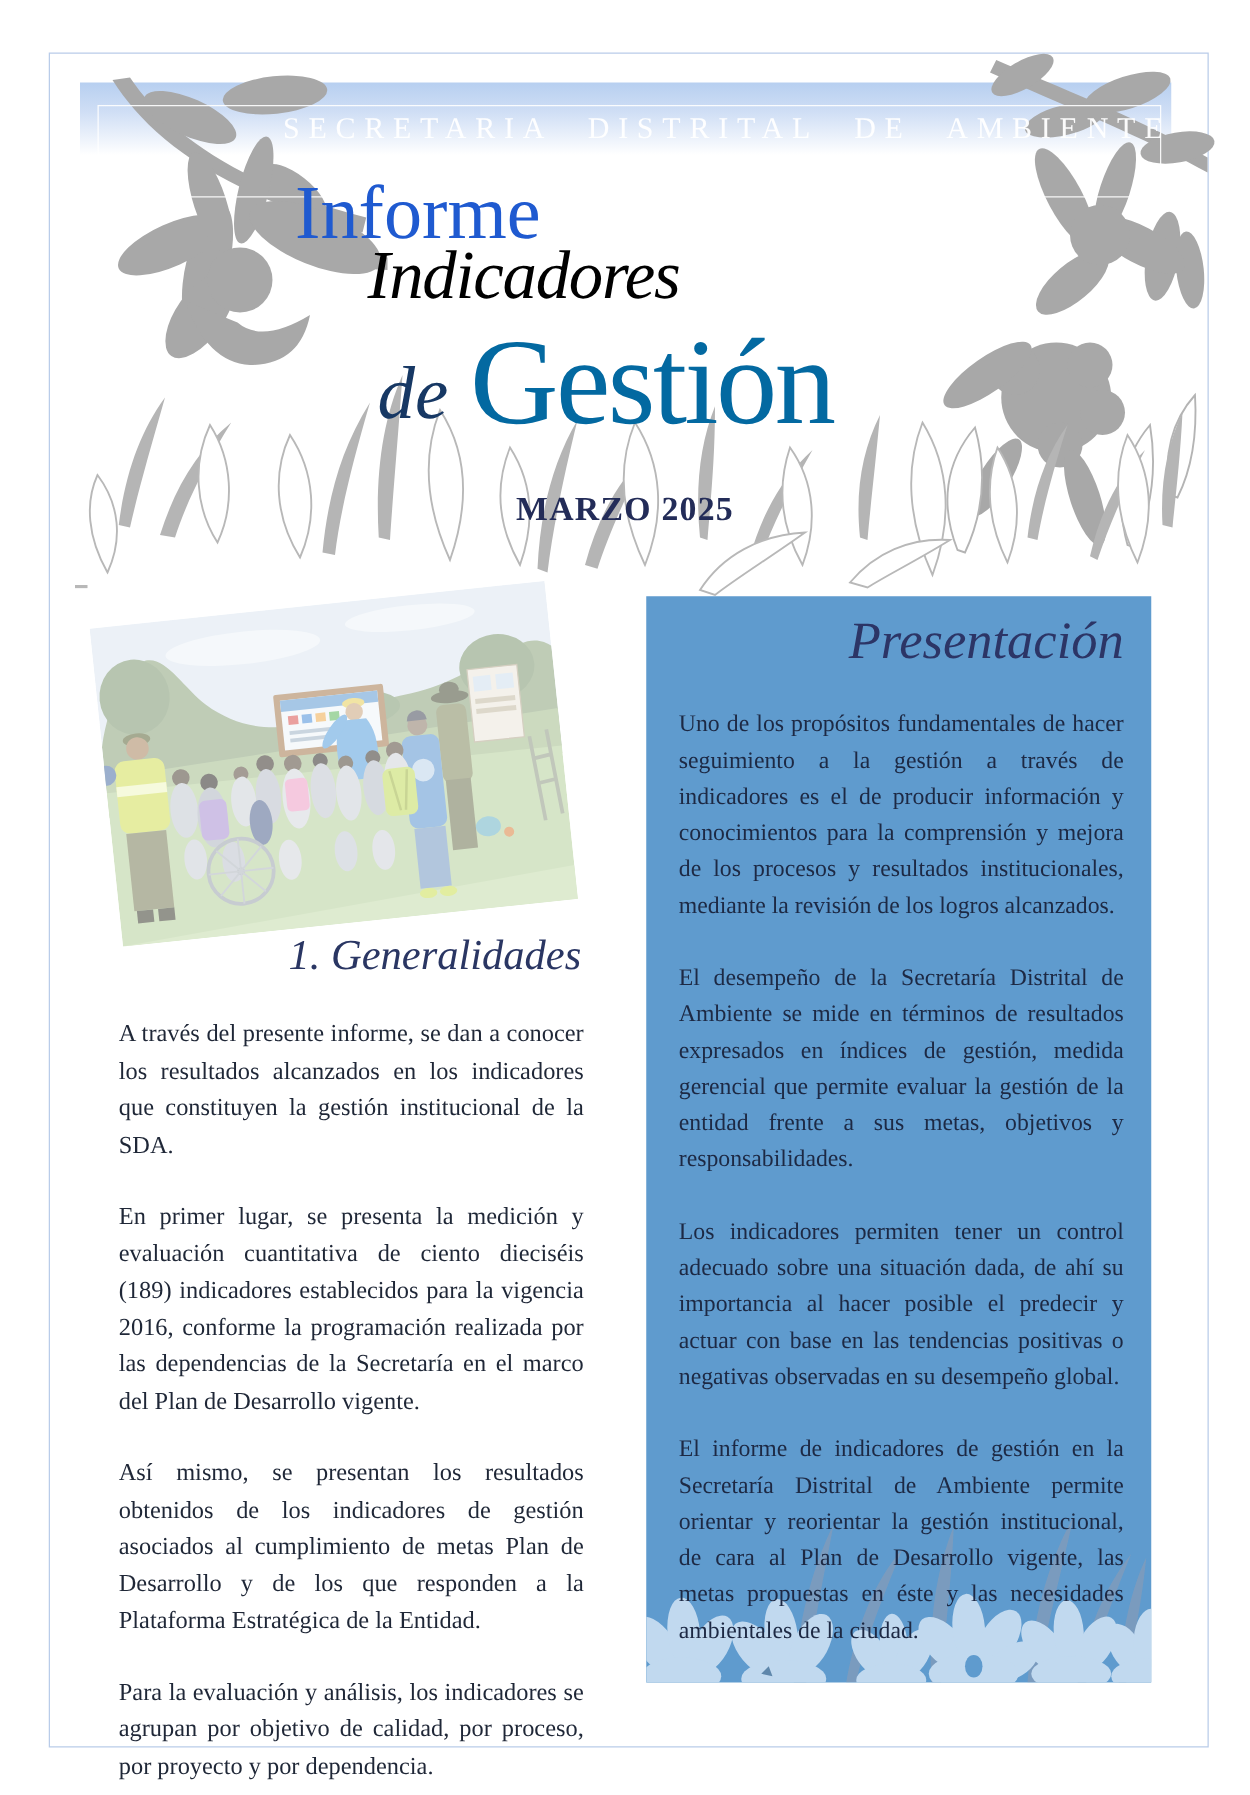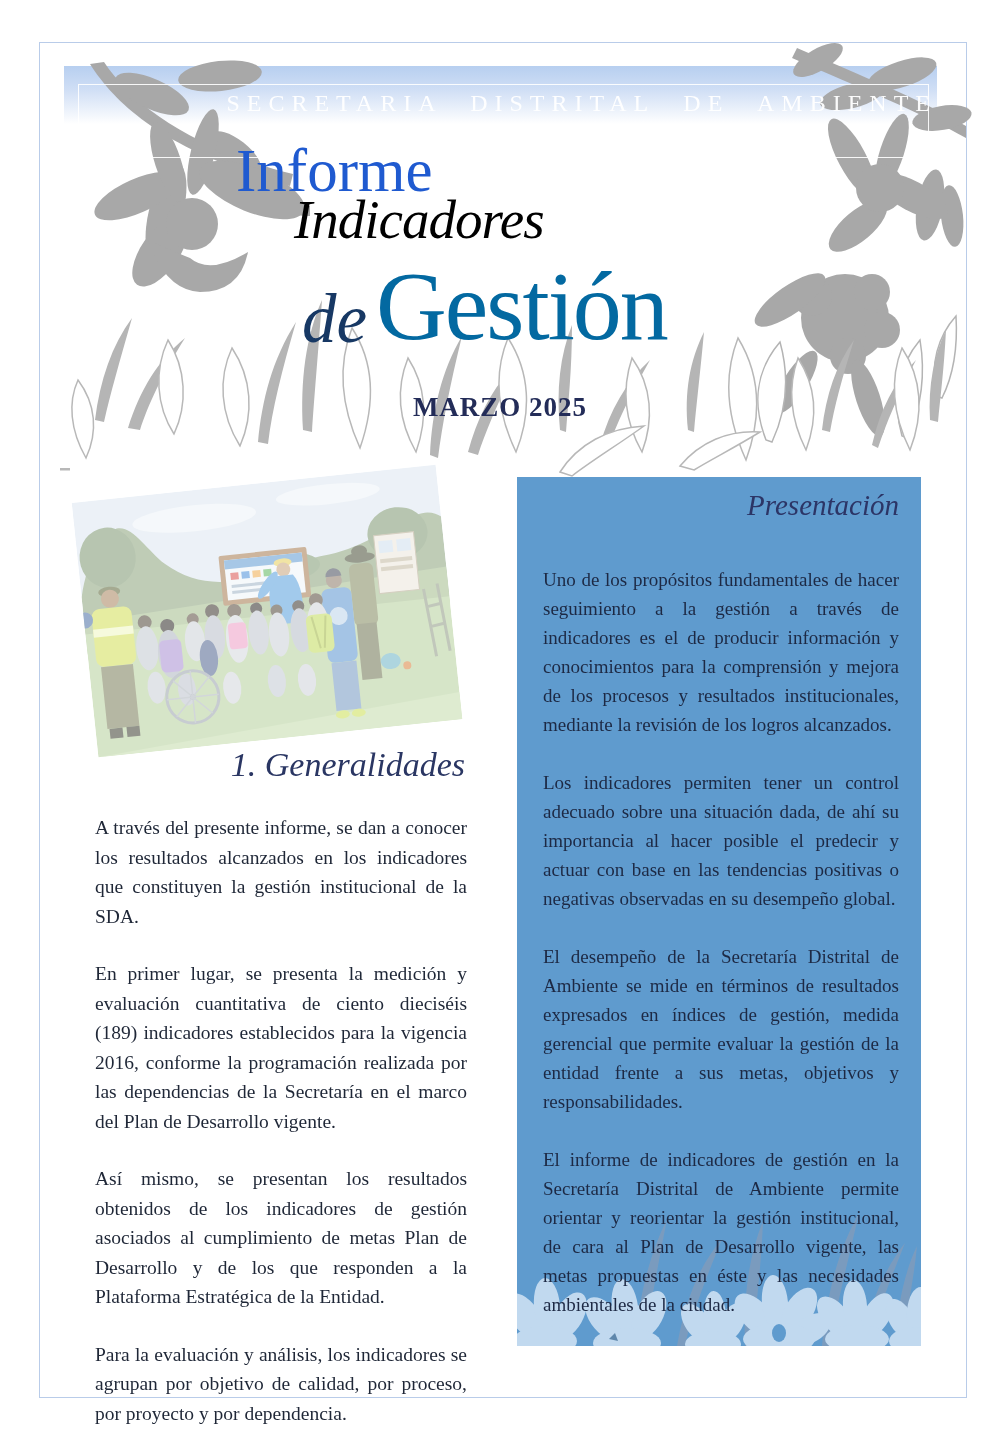--- a/index.html
+++ b/index.html
@@ -25,21 +25,21 @@
   .band-text {
     position:absolute; left:64px; top:90px; width:873px; text-align:right;
     font-size:24px; letter-spacing:7px; word-spacing:16px;
     color:rgba(255,255,255,0.95); z-index:3; white-space:nowrap;
   }
   
   .decor { position:absolute; left:0; top:0; width:1000px; height:1436px; z-index:2; pointer-events:none; }
   
   .t-informe { position:absolute; left:236px; top:136px; font-size:61px; color:#1f5ad0; z-index:4; }
   .t-indicadores { position:absolute; left:294px; top:188px; font-size:55px; font-style:italic; color:#000000; z-index:4; letter-spacing:-1px; }
-  .t-de { position:absolute; left:302px; top:280px; font-size:69px; font-style:italic; color:#173864; z-index:4; }
+  .t-de { position:absolute; left:302px; top:280px; font-size:60px; font-style:italic; color:#173864; z-index:4; }
   .t-gestion { position:absolute; left:376px; top:250px; font-size:98px; color:#0369a1; z-index:4; letter-spacing:-2px; }
   .t-date { position:absolute; left:330px; top:392px; width:340px; text-align:center; font-size:27px; font-weight:bold; color:#232c58; letter-spacing:1px; z-index:4; }
   
   .photo {
     position:absolute; left:84px; top:483px; width:366px; height:256px;
     transform:rotate(-6deg); opacity:0.55; z-index:2; overflow:hidden;
   }
   
   .heading-generalidades {
     position:absolute; left:95px; top:746px; width:370px; text-align:right;
@@ -50,21 +50,21 @@
     font-size:19.5px; line-height:29.5px; text-align:justify; color:#1f2737; z-index:4;
   }
   .left-col p { margin-bottom:28px; }
   
   .blue-box {
     position:absolute; left:517px; top:477px; width:404px; height:869px;
     background:#5f9bce; z-index:3; overflow:hidden;
   }
   .box-heading {
     position:absolute; top:12px; right:22px; font-style:italic;
-    font-size:29px; color:#2c3566; z-index:2;
+    font-size:42px; color:#2c3566; z-index:2;
   }
   .box-body {
     position:absolute; left:26px; top:88px; width:356px;
     font-size:19px; line-height:29px; text-align:justify; color:#1d2944; z-index:2;
   }
   .box-body p { margin-bottom:29px; }
   .box-flowers { position:absolute; left:0; bottom:0; width:404px; height:135px; z-index:1; }
 </style>
 </head>
 <body>
@@ -274,22 +274,22 @@
     <p>A través del presente informe, se dan a conocer los resultados alcanzados en los indicadores que constituyen la gestión institucional de la SDA.</p>
     <p>En primer lugar, se presenta la medición y evaluación cuantitativa de ciento dieciséis (189) indicadores establecidos para la vigencia 2016, conforme la programación realizada por las dependencias de la Secretaría en el marco del Plan de Desarrollo vigente.</p>
     <p>Así mismo, se presentan los resultados obtenidos de los indicadores de gestión asociados al cumplimiento de metas Plan de Desarrollo y de los que responden a la Plataforma Estratégica de la Entidad.</p>
     <p>Para la evaluación y análisis, los indicadores se agrupan por objetivo de calidad, por proceso, por proyecto y por dependencia.</p>
   </div>
 
   <div class="blue-box">
     <div class="box-heading">Presentación</div>
     <div class="box-body">
       <p>Uno de los propósitos fundamentales de hacer seguimiento a la gestión a través de indicadores es el de producir información y conocimientos para la comprensión y mejora de los procesos y resultados institucionales, mediante la revisión de los logros alcanzados.</p>
+      <p>El desempeño de la Secretaría Distrital de Ambiente se mide en términos de resultados expresados en índices de gestión, medida gerencial que permite evaluar la gestión de la entidad frente a sus metas, objetivos y responsabilidades.</p>
       <p>Los indicadores permiten tener un control adecuado sobre una situación dada, de ahí su importancia al hacer posible el predecir y actuar con base en las tendencias positivas o negativas observadas en su desempeño global.</p>
-      <p>El desempeño de la Secretaría Distrital de Ambiente se mide en términos de resultados expresados en índices de gestión, medida gerencial que permite evaluar la gestión de la entidad frente a sus metas, objetivos y responsabilidades.</p>
       <p>El informe de indicadores de gestión en la Secretaría Distrital de Ambiente permite orientar y reorientar la gestión institucional, de cara al Plan de Desarrollo vigente, las metas propuestas en éste y las necesidades ambientales de la ciudad.</p>
     </div>
     <svg class="box-flowers" viewBox="0 0 404 135" preserveAspectRatio="none" xmlns="http://www.w3.org/2000/svg">
       <g fill="#7e9cbd" opacity="0.9">
         <path d="M118 135 C122 85 132 45 150 8 C140 60 132 100 128 135 Z"></path>
         <path d="M160 135 C168 90 182 55 205 28 C188 70 174 105 168 135 Z"></path>
         <path d="M228 135 C226 85 232 45 246 10 C244 60 238 100 236 135 Z"></path>
         <path d="M305 135 C310 80 322 38 342 2 C330 55 318 100 313 135 Z"></path>
         <path d="M345 135 C352 95 366 60 388 32 C372 72 358 108 352 135 Z"></path>
         <path d="M378 135 C380 95 388 60 400 35 C396 75 388 110 384 135 Z"></path>

